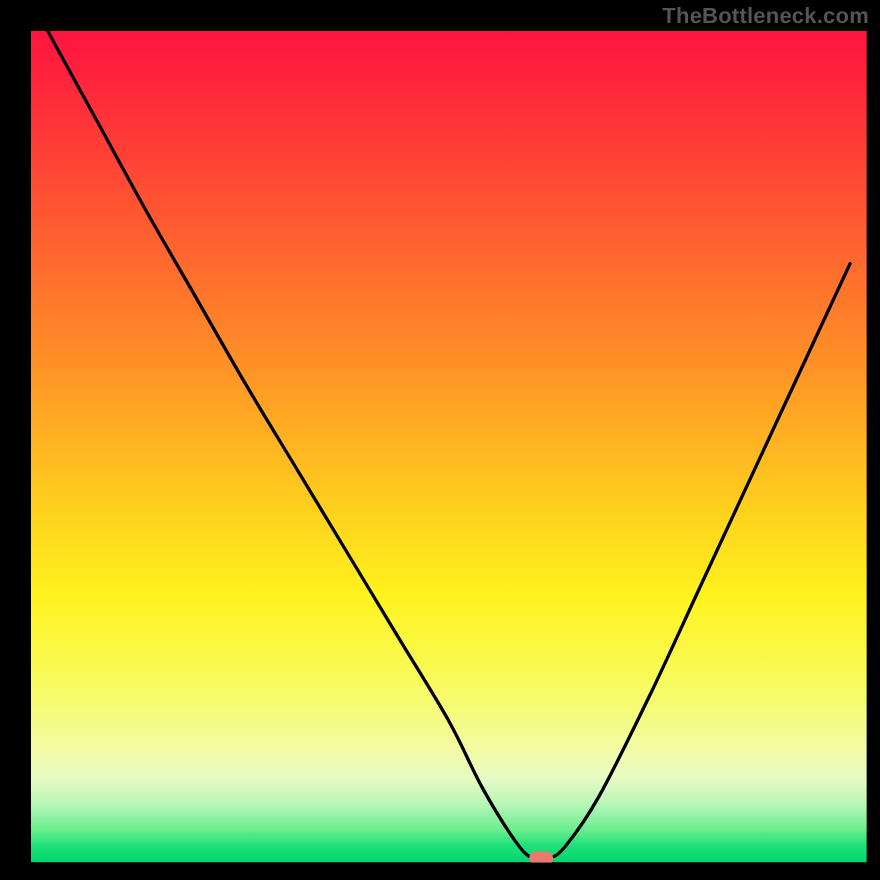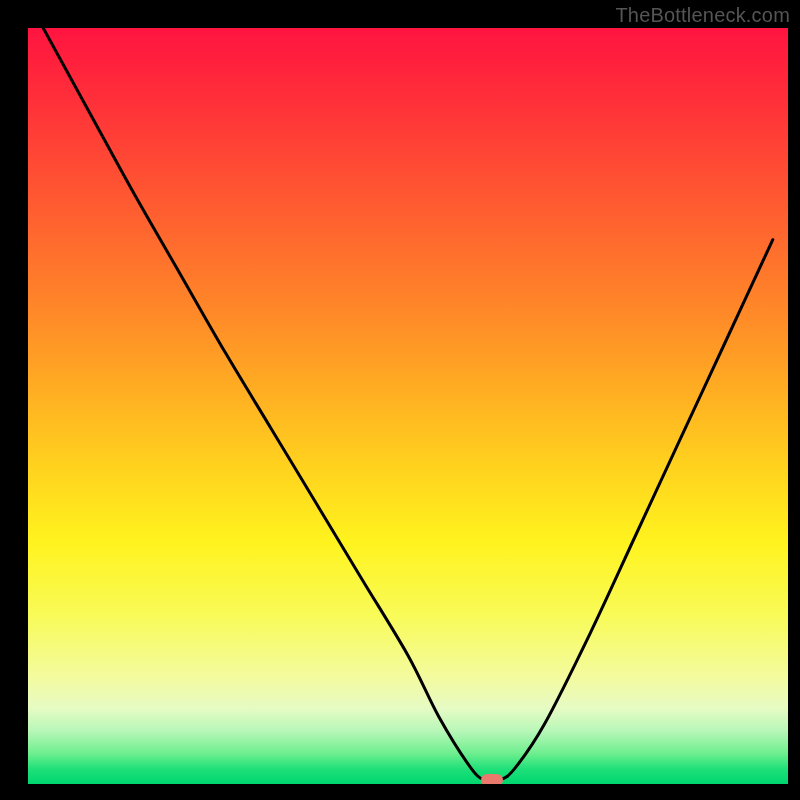--- a/index.html
+++ b/index.html
@@ -16,21 +16,21 @@
     width: 800px;
     height: 800px;
     background: #000;
   }
   .watermark {
     position: absolute;
     top: 4px;
     right: 10px;
     color: #555;
     font-size: 20px;
-    font-weight: 400;
+    font-weight: 700;
     letter-spacing: 0.2px;
     z-index: 5;
   }
   
   .plot {
     position: absolute;
     left: 28px;
     top: 28px;
     width: 760px;   
     height: 756px;  

